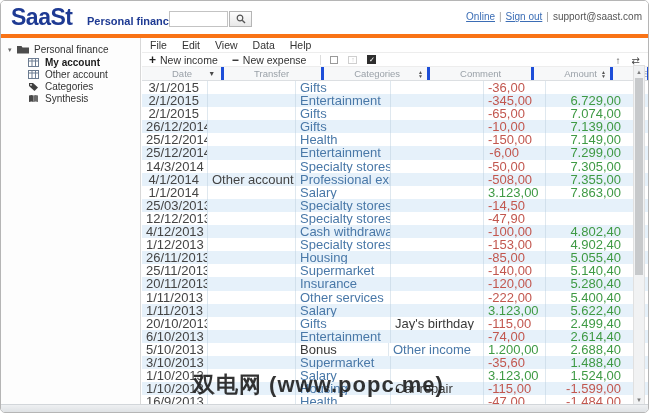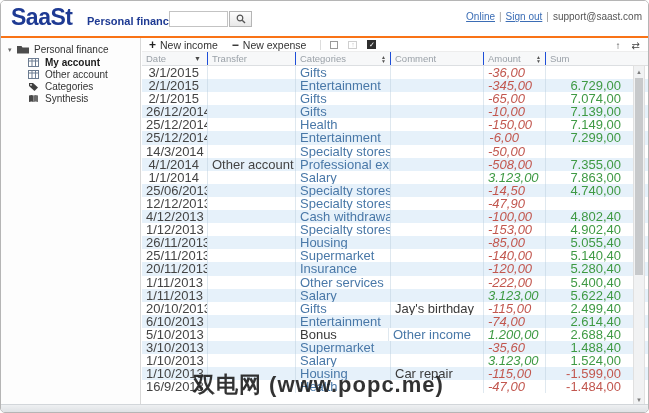--- a/index.html
+++ b/index.html
@@ -3,21 +3,21 @@
 <meta charset="utf-8">
 <style>
   * { margin:0; padding:0; box-sizing:border-box; }
   html,body { background:#ffffff; }
   body { font-family:"Liberation Sans", sans-serif; }
   .page { position:relative; width:649px; height:413px; background:#fff;
           border:1px solid #b5b5b5; border-radius:5px; overflow:hidden; }
 
   
   .header { position:absolute; left:0; top:0; width:100%; height:37px; background:#fff;
-            border-bottom:2px solid #f97316; }
+            border-bottom:4px solid #f97316; }
   .logo { position:absolute; left:10px; top:3px; font-size:23px; font-weight:bold;
           color:#1e3a93; letter-spacing:-0.5px; }
   .acct-sel { position:absolute; left:86px; top:14px; font-size:11px; font-weight:bold;
               color:#1e3a93; cursor:pointer; }
   .acct-sel .caret { color:#8a8a8a; font-size:8px; margin-left:4px; vertical-align:1px; }
   .search { position:absolute; left:168px; top:10px; display:flex; }
   .search input { width:59px; height:16px; border:1px solid #c3c3c3; font-size:10px;
                   padding:0 3px; outline:none; }
   .search button { width:23px; height:16px; margin-left:1px; border:1px solid #b5b5b5;
                    background:linear-gradient(#fdfdfd,#e8e8e8); cursor:pointer;
@@ -52,37 +52,37 @@
   .sq-disabled { width:9px; height:8px; border:1px solid #cfcfcf; color:#c0c0c0;
                  font-size:7px; line-height:6px; text-align:center; margin-right:10px; }
   .sq-checked { width:9px; height:9px; background:#2e2e2e; color:#fff; font-size:7px;
                 line-height:9px; text-align:center; cursor:pointer; }
   .tb-right { position:absolute; right:10px; top:0; height:14px; display:flex; align-items:center; }
   .tb-right span { font-size:10px; color:#444; margin-left:11px; cursor:pointer; }
 
   
   .thead { display:flex; height:14px; background:#f7f8f9; border-bottom:1px solid #dcdfe2;
            font-size:9.5px; color:#9aa1a8; }
-  .hcell { display:flex; align-items:center; padding:0 4px; border-right:1px solid #1d4ed8;
-           overflow:hidden; cursor:pointer; }
+  .hcell { display:flex; align-items:center; padding:0 4px; border-right:3px solid #1d4ed8;
+           overflow:hidden; cursor:pointer;margin-left:26px; }
   .hcell .hl { flex:1; white-space:nowrap; }
   .sort-desc { font-size:7px; color:#4a4a4a; margin-right:2px; }
   .sort-both { display:inline-flex; flex-direction:column; line-height:4px; font-size:5px;
                color:#555; margin-left:2px; }
   .rows { height:327px; overflow:hidden; }
   .row { display:flex; height:13.1px; line-height:13px; font-size:13px; color:#444;
          background:#fff; cursor:default; }
   .row.alt { background:#e6f1fa; }
   .cell { padding:0 4px; border-right:1px solid rgba(185,203,219,0.45);
           white-space:nowrap; overflow:hidden; }
   .c-date   { width:66px; text-align:right; padding-right:8px; }
   .c-transfer { width:88px; }
   .c-cat    { width:95px; color:#4978a8; }
   .c-comment{ width:93px; color:#3a3a3a; }
-  .c-amount { width:62px; text-align:right; padding-right:2px;font-style:italic; }
+  .c-amount { width:62px; text-align:right; padding-right:2px; }
   .c-amount .v, .c-sum .v { display:block; padding-right:24px; }
   .c-sum    { flex:1; text-align:right; }
   .neg { color:#c2574f; }
   .pos { color:#3f9a44; }
 
   
   .h-date{width:66px;} .h-transfer{width:88px;} .h-cat{width:95px;}
   .h-comment{width:93px;} .h-amount{width:62px;} .h-sum{flex:1;}
 
   
@@ -176,20 +176,27 @@
             <path d="M1 1.5 Q3.5 0.5 5.5 1.5 L5.5 8 Q3.5 7 1 8 Z" fill="#474747"></path>
             <path d="M10 1.5 Q7.5 0.5 5.5 1.5 L5.5 8 Q7.5 7 10 8 Z" fill="#6a6a6a"></path>
           </svg>
       </span>
       <span class="tlabel">Synthesis</span>
     </div>
   </div>
 
   <div class="main">
 
+    <div class="menubar">
+      <span class="menu-item">File</span>
+      <span class="menu-item">Edit</span>
+      <span class="menu-item">View</span>
+      <span class="menu-item">Data</span>
+      <span class="menu-item">Help</span>
+    </div>
 
     <div class="toolbar">
       <span class="tb-btn">
         <span class="g">+</span>
         <span>New income</span>
       </span>
       <span class="tb-btn">
         <span class="g">−</span>
         <span>New expense</span>
       </span>
@@ -310,20 +317,23 @@
   </div>
 
   <div class="row">
     <div class="cell c-date">14/3/2014</div>
     <div class="cell c-transfer"></div>
     <div class="cell c-cat">Specialty stores</div>
     <div class="cell c-comment"></div>
     <div class="cell c-amount">
             <span class="v neg">-50,00</span>
           </div>
+    <div class="cell c-sum">
+            <span class="v pos">7.305,00</span>
+          </div>
   </div>
 
   <div class="row alt">
     <div class="cell c-date">4/1/2014</div>
     <div class="cell c-transfer">Other account</div>
     <div class="cell c-cat">Professional expenses</div>
     <div class="cell c-comment"></div>
     <div class="cell c-amount">
             <span class="v neg">-508,00</span>
           </div>
@@ -339,29 +349,26 @@
     <div class="cell c-comment"></div>
     <div class="cell c-amount">
             <span class="v pos">3.123,00</span>
           </div>
     <div class="cell c-sum">
             <span class="v pos">7.863,00</span>
           </div>
   </div>
 
   <div class="row alt">
-    <div class="cell c-date">25/06/2013</div>
+    <div class="cell c-date">25/03/2013</div>
     <div class="cell c-transfer"></div>
     <div class="cell c-cat">Specialty stores</div>
     <div class="cell c-comment"></div>
     <div class="cell c-amount">
             <span class="v neg">-14,50</span>
-          </div>
-    <div class="cell c-sum">
-            <span class="v pos">4.740,00</span>
           </div>
   </div>
 
   <div class="row">
     <div class="cell c-date">12/12/2013</div>
     <div class="cell c-transfer"></div>
     <div class="cell c-cat">Specialty stores</div>
     <div class="cell c-comment"></div>
     <div class="cell c-amount">
             <span class="v neg">-47,90</span>

